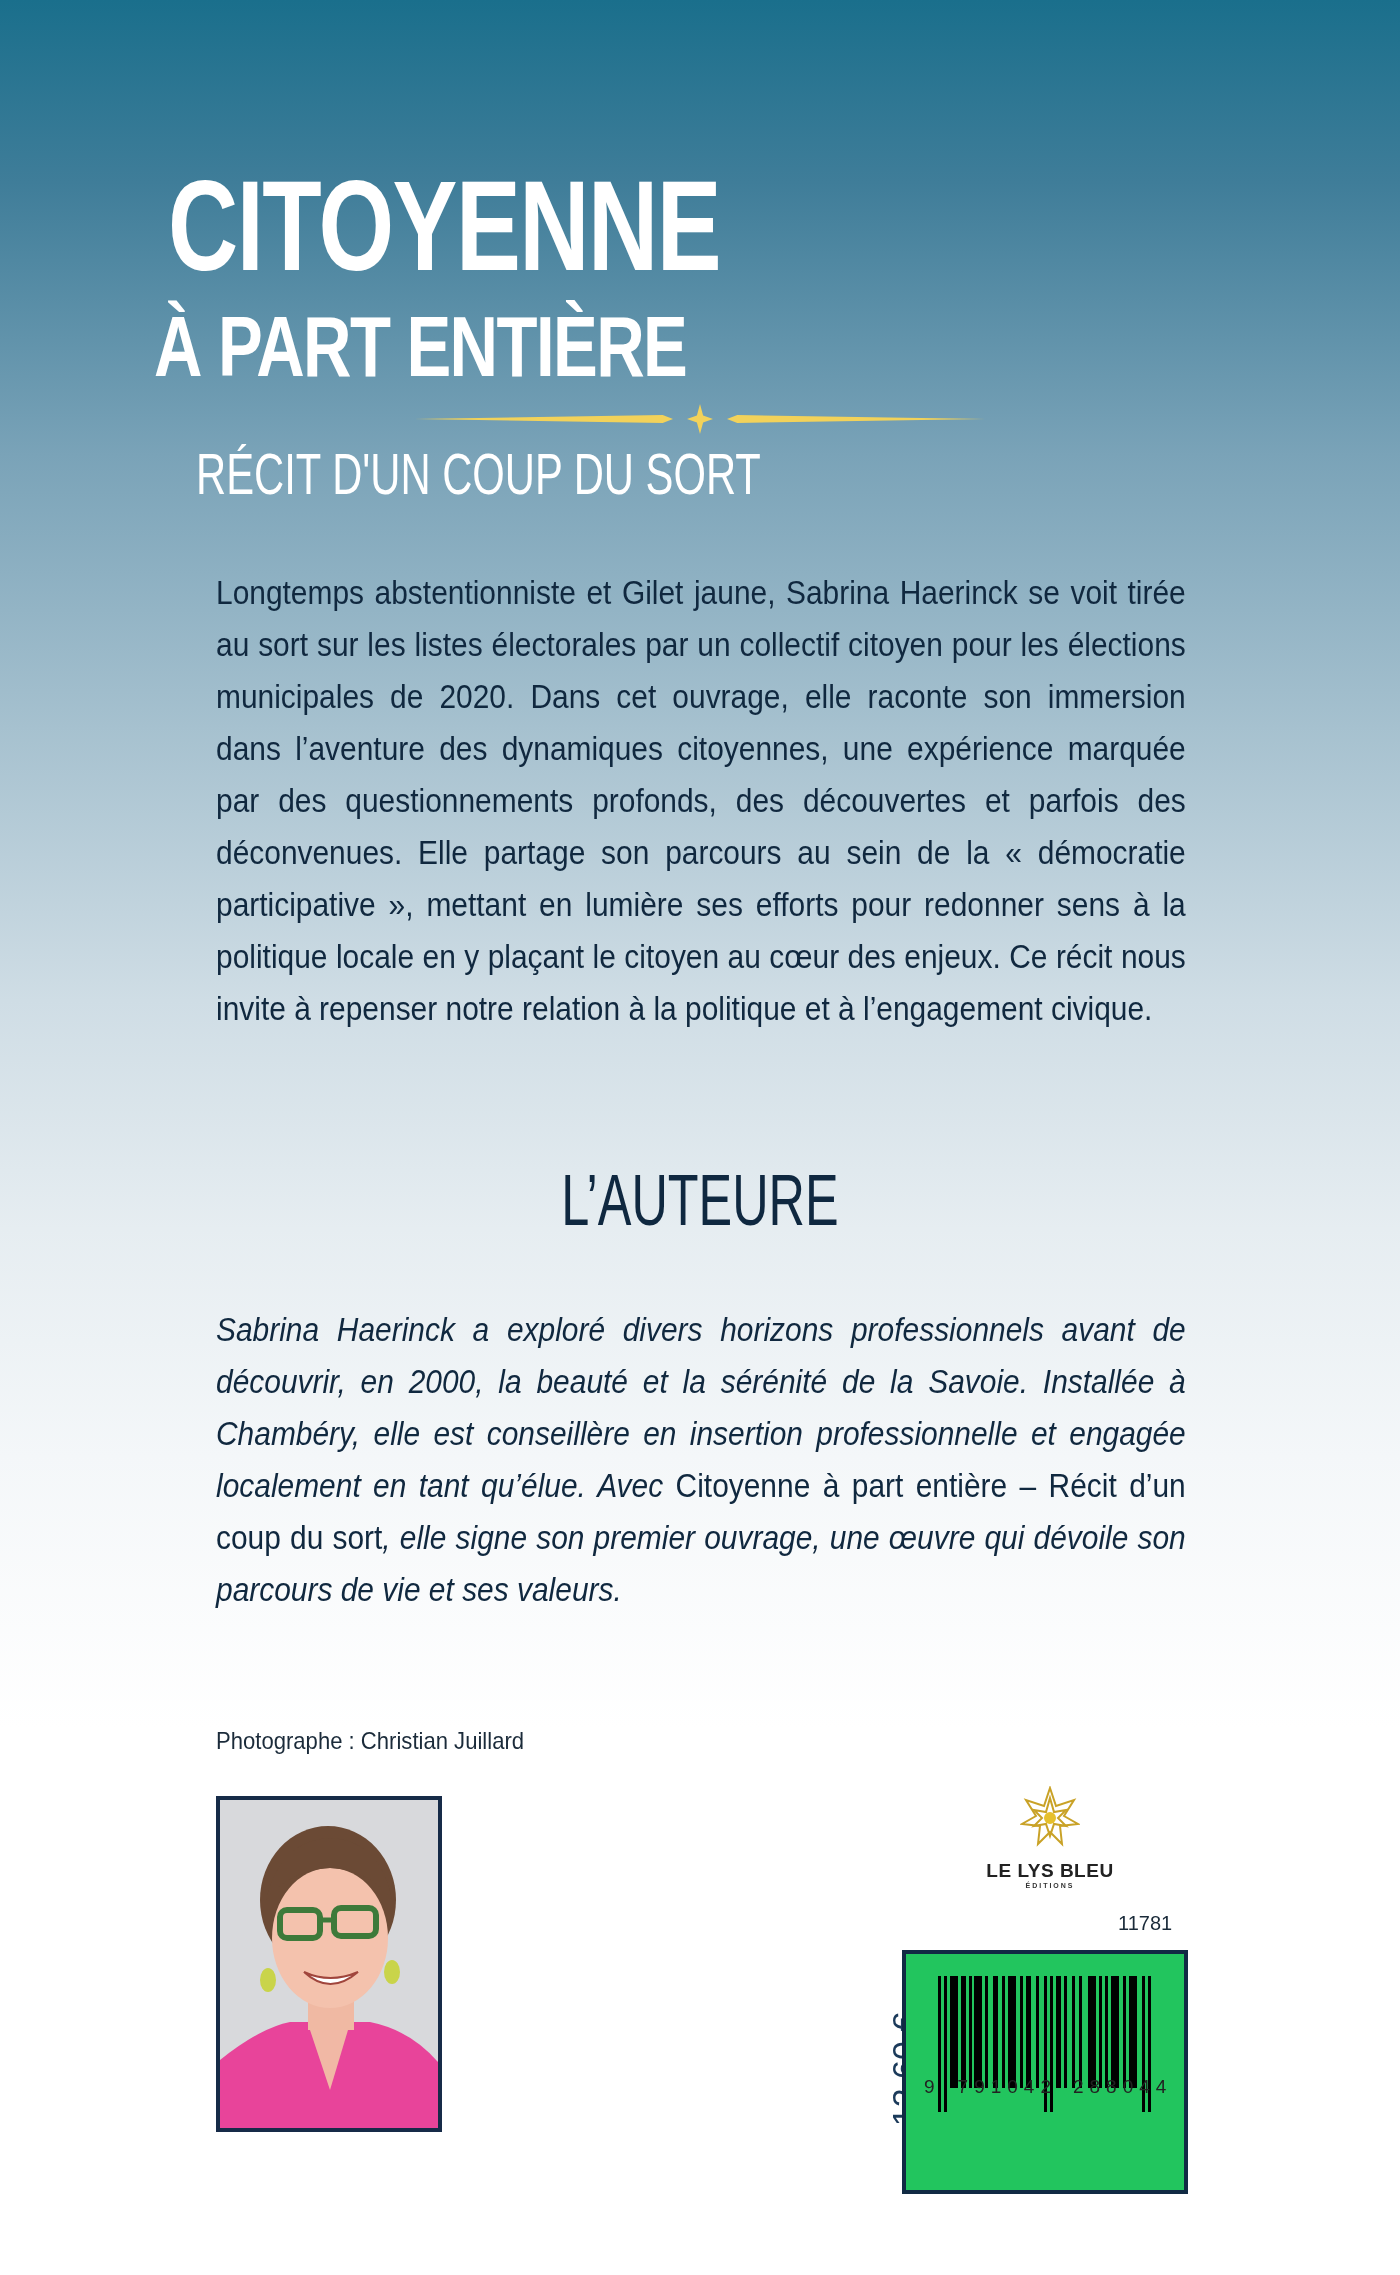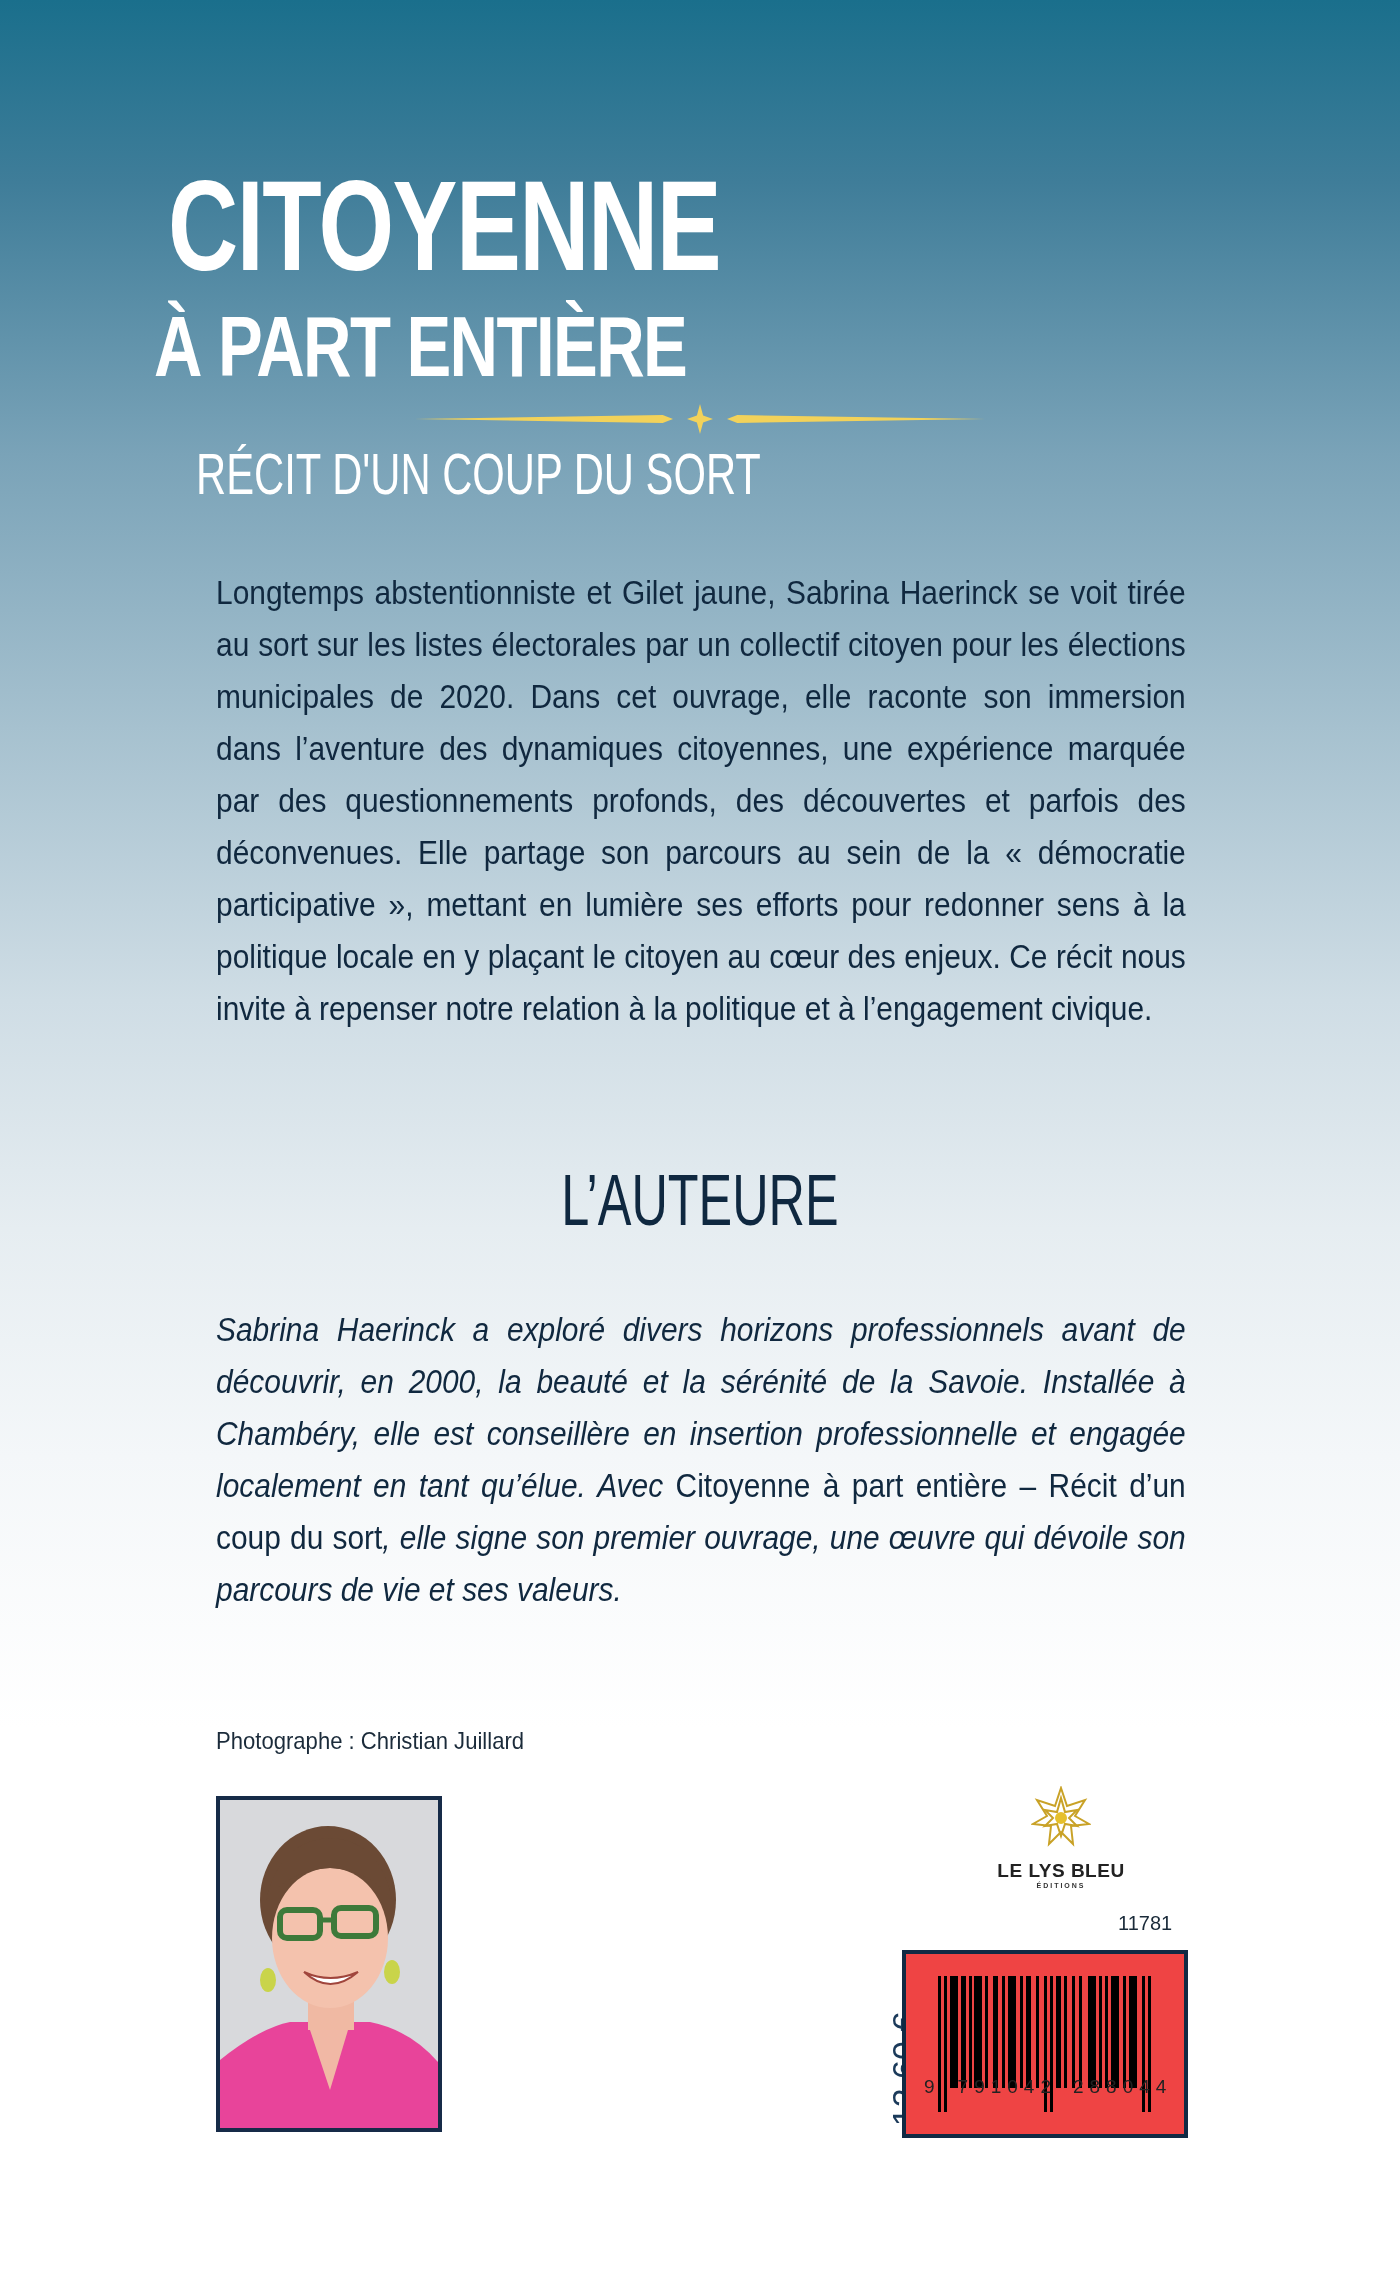--- a/index.html
+++ b/index.html
@@ -123,21 +123,21 @@
     left: 216px; top: 1796px;
     width: 226px; height: 336px;
     border: 4px solid #162b48;
     background: #d6d8dc;
     overflow: hidden;
   }
   .author-photo svg { display: block; }
   .publisher-logo {
     position: absolute;
     left: 985px; top: 1786px;
-    width: 130px; text-align: center; margin-left: 11px;
+    width: 130px; text-align: center;
   }
   .publisher-logo .name {
     font-family: "Liberation Sans", sans-serif;
     font-weight: bold; font-size: 19px; color: #222;
     letter-spacing: 0.5px; margin-top: 6px;
   }
   .publisher-logo .sub {
     font-size: 7px; letter-spacing: 2px; color: #333; font-weight: bold;
   }
   .ref-number {
@@ -150,23 +150,23 @@
     left: 848px; top: 2050px;
     font-size: 34px; color: #1b3a5a;
     transform: rotate(-90deg);
     transform-origin: center;
     width: 140px; text-align: center;
     margin-left: -14px;
   }
   .barcode-box {
     position: absolute;
     left: 902px; top: 1950px;
-    width: 286px; height: 188px;
+    width: 286px; height: 244px;
     border: 4px solid #112a44;
-    background: #ef4444;
+    background: #22c55e;
   }
   .barcode-bars {
     position: absolute; left: 32px; top: 22px;
     width: 225px; height: 150px;
   }
   .barcode-digits {
     position: absolute; left: 18px; top: 122px;
     font-size: 19px; color: #222; letter-spacing: 1px;
     font-family: "Liberation Sans", sans-serif;
     background: transparent;

